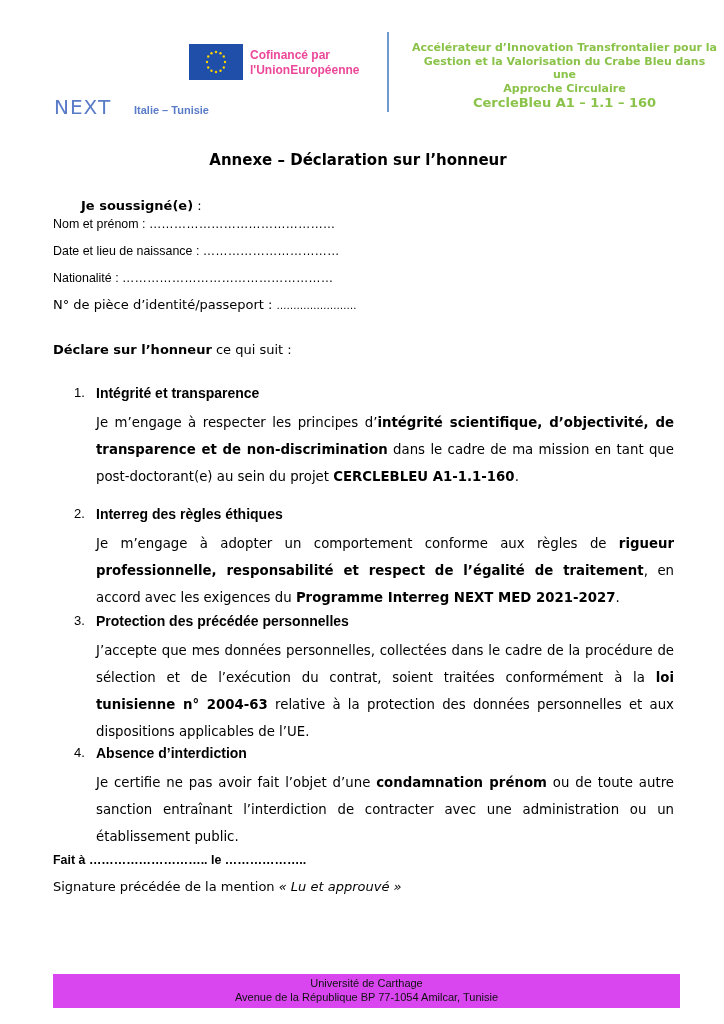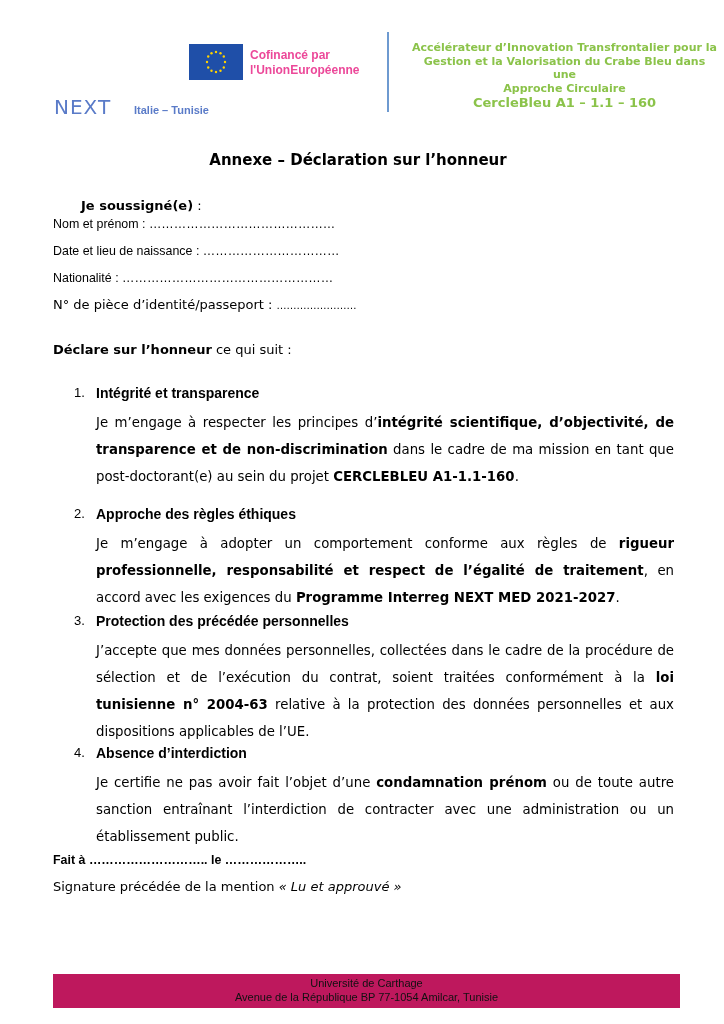--- a/index.html
+++ b/index.html
@@ -22,21 +22,21 @@
   .line { position: absolute; left: 53px; font-size: 13px; white-space: nowrap; }
   .cond { font-family: "Liberation Sans", sans-serif; font-size: 13.5px; transform: scaleX(0.92); transform-origin: left; }
   .b { font-weight: bold; }
   .i { font-style: italic; }
 
   .item { position: absolute; left: 74px; width: 600px; }
   .item .num { position: absolute; left: 0; top: 0; font-family: "Liberation Sans", sans-serif; font-size: 13px; }
   .item .heading { position: absolute; left: 22px; top: 0; font-family: "Liberation Sans", sans-serif; font-weight: bold; font-size: 14px; }
   .item .body { position: absolute; left: 22px; top: 24px; width: 578px; font-size: 13.3px; line-height: 27px; text-align: justify; }
 
-  .footer { position: absolute; left: 53px; top: 974px; width: 627px; height: 34px; background: #be185d; text-align: center; font-family: "Liberation Sans", sans-serif; font-size: 11px; line-height: 13.5px; padding-top: 3px; color: #111; }
+  .footer { position: absolute; left: 53px; top: 974px; width: 627px; height: 34px; background: #d946ef; text-align: center; font-family: "Liberation Sans", sans-serif; font-size: 11px; line-height: 13.5px; padding-top: 3px; color: #111; }
 </style>
 </head>
 <body>
 
 <div class="header">
   <div class="eu-flag">
     <svg width="54" height="36" viewBox="0 0 54 36">
       <g fill="#ffd200">
         <circle cx="27" cy="8" r="1.2"></circle>
           <circle cx="31.5" cy="9.2" r="1.2"></circle>
@@ -92,21 +92,21 @@
 </div>
 
 <div class="item" style="top:385px;">
   <span class="num">1.</span>
   <span class="heading">Intégrité et transparence</span>
   <div class="body"><span>Je m’engage à respecter les principes d’</span><b>intégrité scientifique, d’objectivité, de transparence et de non-discrimination</b><span> dans le cadre de ma mission en tant que post-doctorant(e) au sein du projet </span><b>CERCLEBLEU A1-1.1-160</b><span>.</span></div>
 </div>
 
 <div class="item" style="top:506px;">
   <span class="num">2.</span>
-  <span class="heading">Approche des règles éthiques</span>
+  <span class="heading">Interreg des règles éthiques</span>
   <div class="body"><span>Je m’engage à adopter un comportement conforme aux règles de </span><b>rigueur professionnelle, responsabilité et respect de l’égalité de traitement</b><span>, en accord avec les exigences du </span><b>Programme Interreg NEXT MED 2021-2027</b><span>.</span></div>
 </div>
 
 <div class="item" style="top:613px;">
   <span class="num">3.</span>
   <span class="heading">Protection des précédée personnelles</span>
   <div class="body"><span>J’accepte que mes données personnelles, collectées dans le cadre de la procédure de sélection et de l’exécution du contrat, soient traitées conformément à la </span><b>loi tunisienne n° 2004-63</b><span> relative à la protection des données personnelles et aux dispositions applicables de l’UE.</span></div>
 </div>
 
 <div class="item" style="top:745px;">

